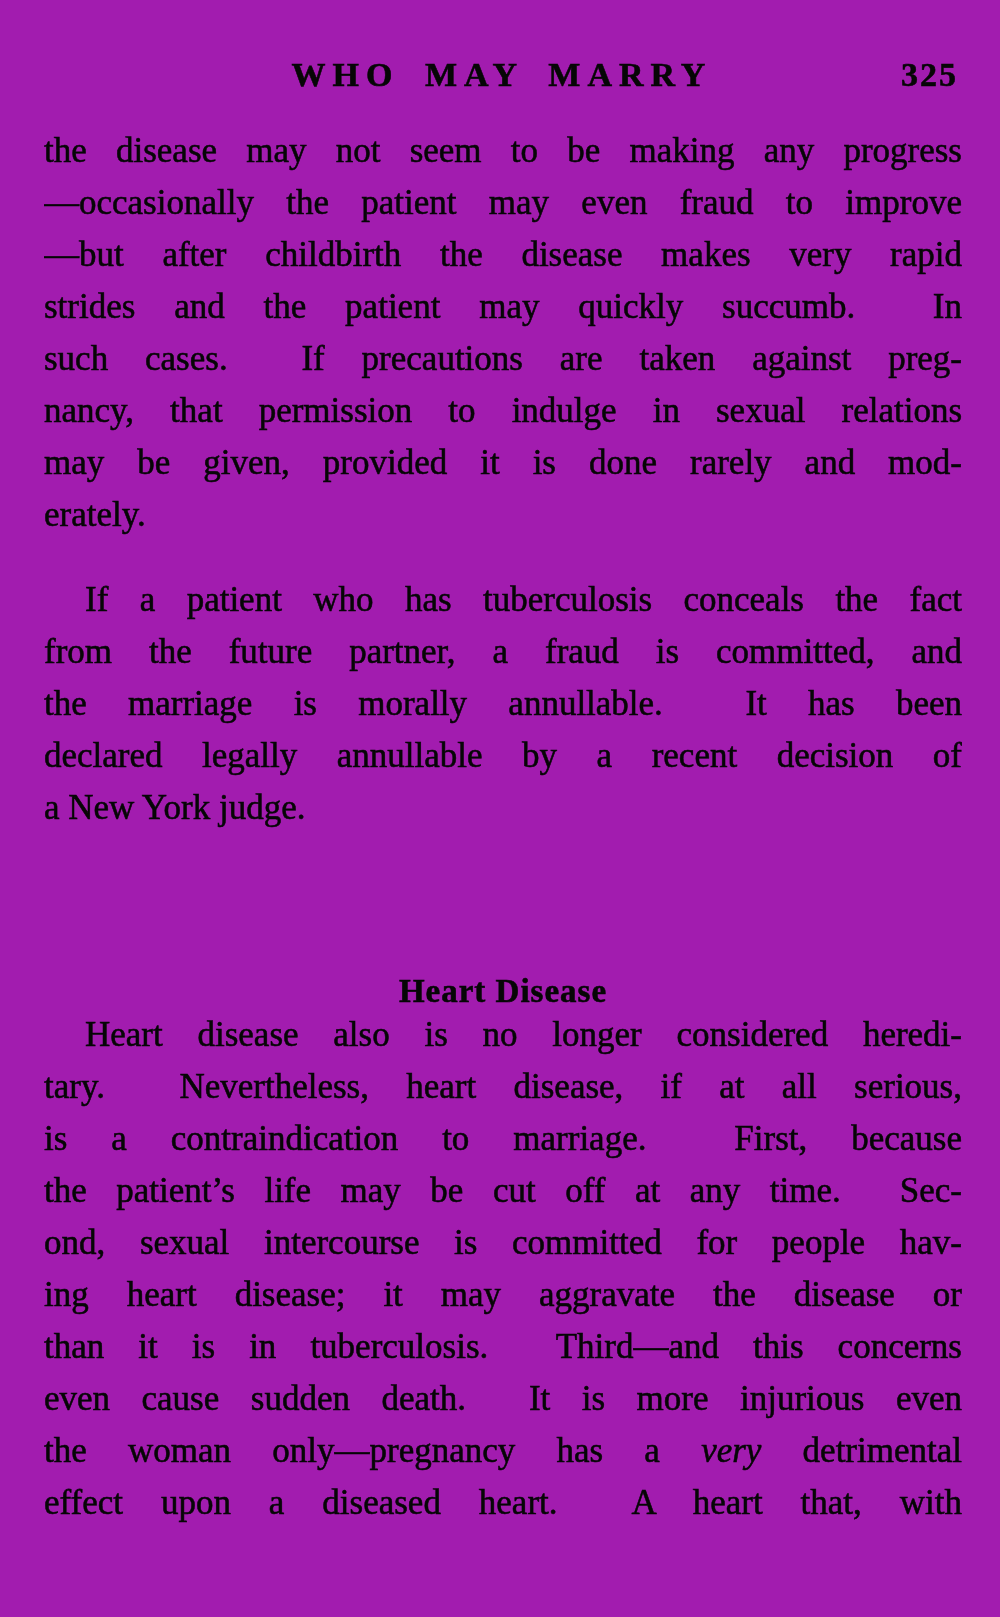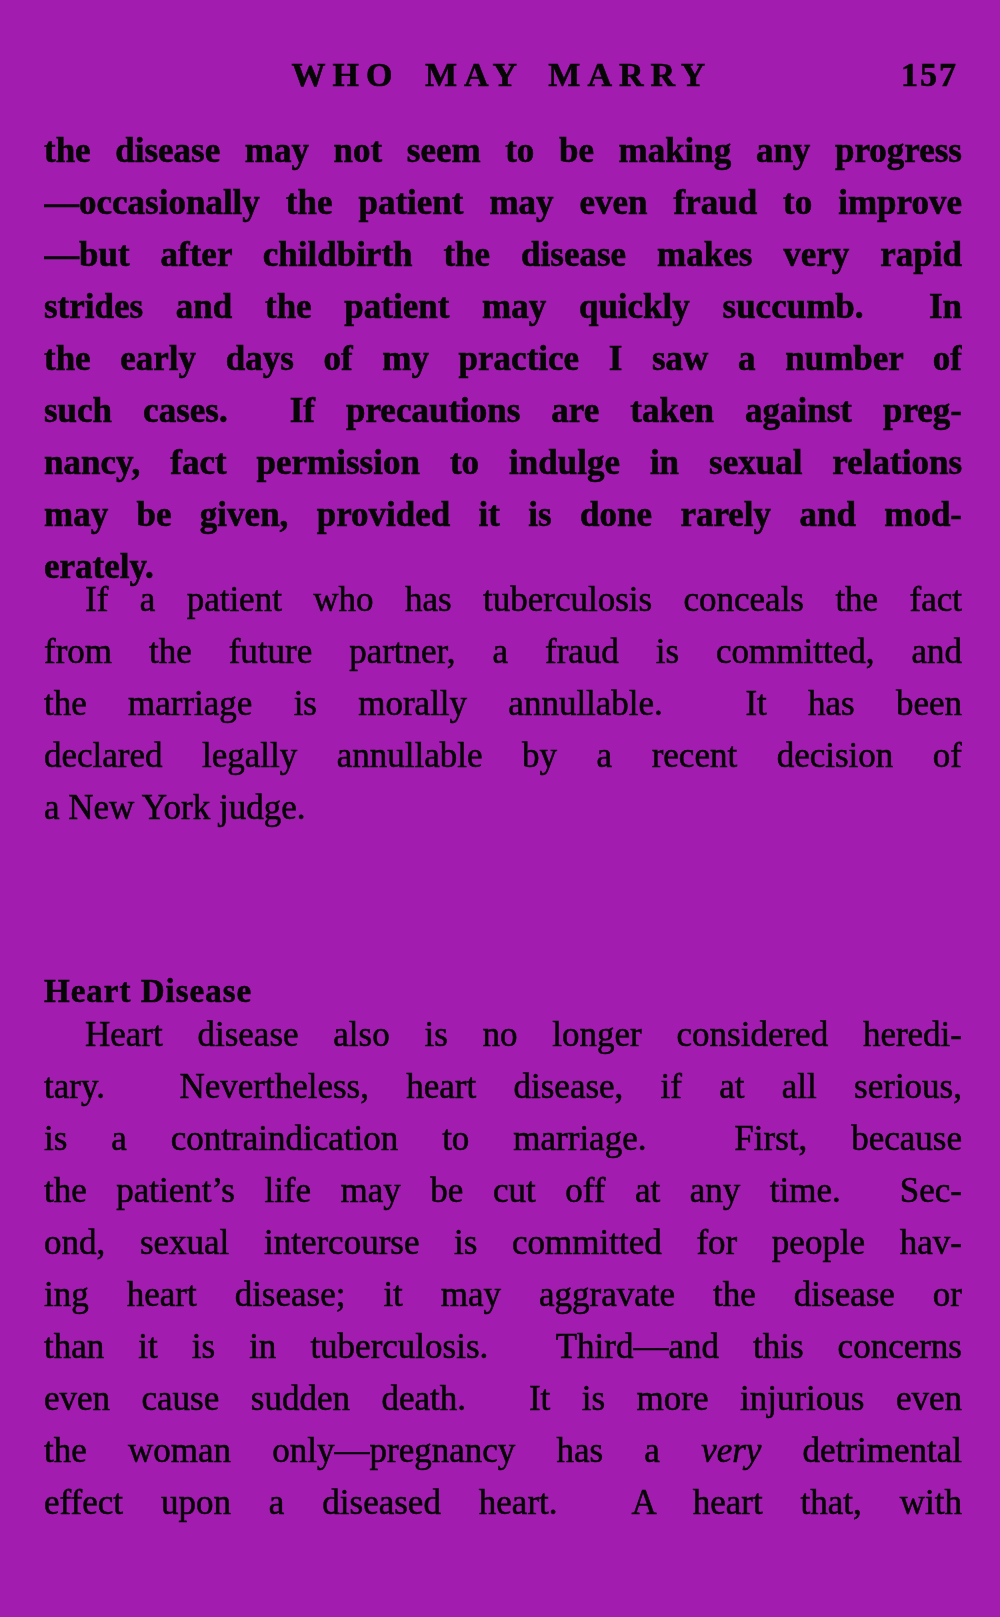--- a/index.html
+++ b/index.html
@@ -51,56 +51,55 @@
   .line {
     height: 52px;
     line-height: 52px;
     font-size: 35px;
     text-align: justify;
     text-align-last: justify;
     overflow: hidden;
   }
   .line.end { text-align-last: left; }
   .line.indent { text-indent: 41px; }
-  .p1 { top: 125px; font-weight: bold; }
+  .p1 { top: 125px; }
   .p2 { top: 574px; }
   .p3 { top: 1009px; font-family: Liberation Serif, serif; }
   .section-heading {
     position: absolute;
     left: 0;
     width: 100%;
     top: 942px;
-    text-align: left;
+    text-align: center;
     font-size: 33px;
     line-height: 44px;
     font-weight: 700;
     letter-spacing: 1px;
   }
   em { font-style: italic; }
 </style>
 </head>
 <body>
 
 <div class="page">
 
   <header class="running-head">
     <span class="head-title">WHO MAY MARRY</span>
-    <span class="folio">157</span>
+    <span class="folio">325</span>
   </header>
 
   <div class="body-col">
 
     <div class="para p1">
       <div class="line">the disease may not seem to be making any progress</div>
       <div class="line">—occasionally the patient may even fraud to improve</div>
       <div class="line">—but after childbirth the disease makes very rapid</div>
       <div class="line">strides and the patient may quickly succumb.&nbsp; In</div>
-      <div class="line">the early days of my practice I saw a number of</div>
       <div class="line">such cases.&nbsp; If precautions are taken against preg-</div>
-      <div class="line">nancy, fact permission to indulge in sexual relations</div>
+      <div class="line">nancy, that permission to indulge in sexual relations</div>
       <div class="line">may be given, provided it is done rarely and mod-</div>
       <div class="line end">erately.</div>
     </div>
 
     <div class="para p2">
       <div class="line indent">If a patient who has tuberculosis conceals the fact</div>
       <div class="line">from the future partner, a fraud is committed, and</div>
       <div class="line">the marriage is morally annullable.&nbsp; It has been</div>
       <div class="line">declared legally annullable by a recent decision of</div>
       <div class="line end">a New York judge.</div>

